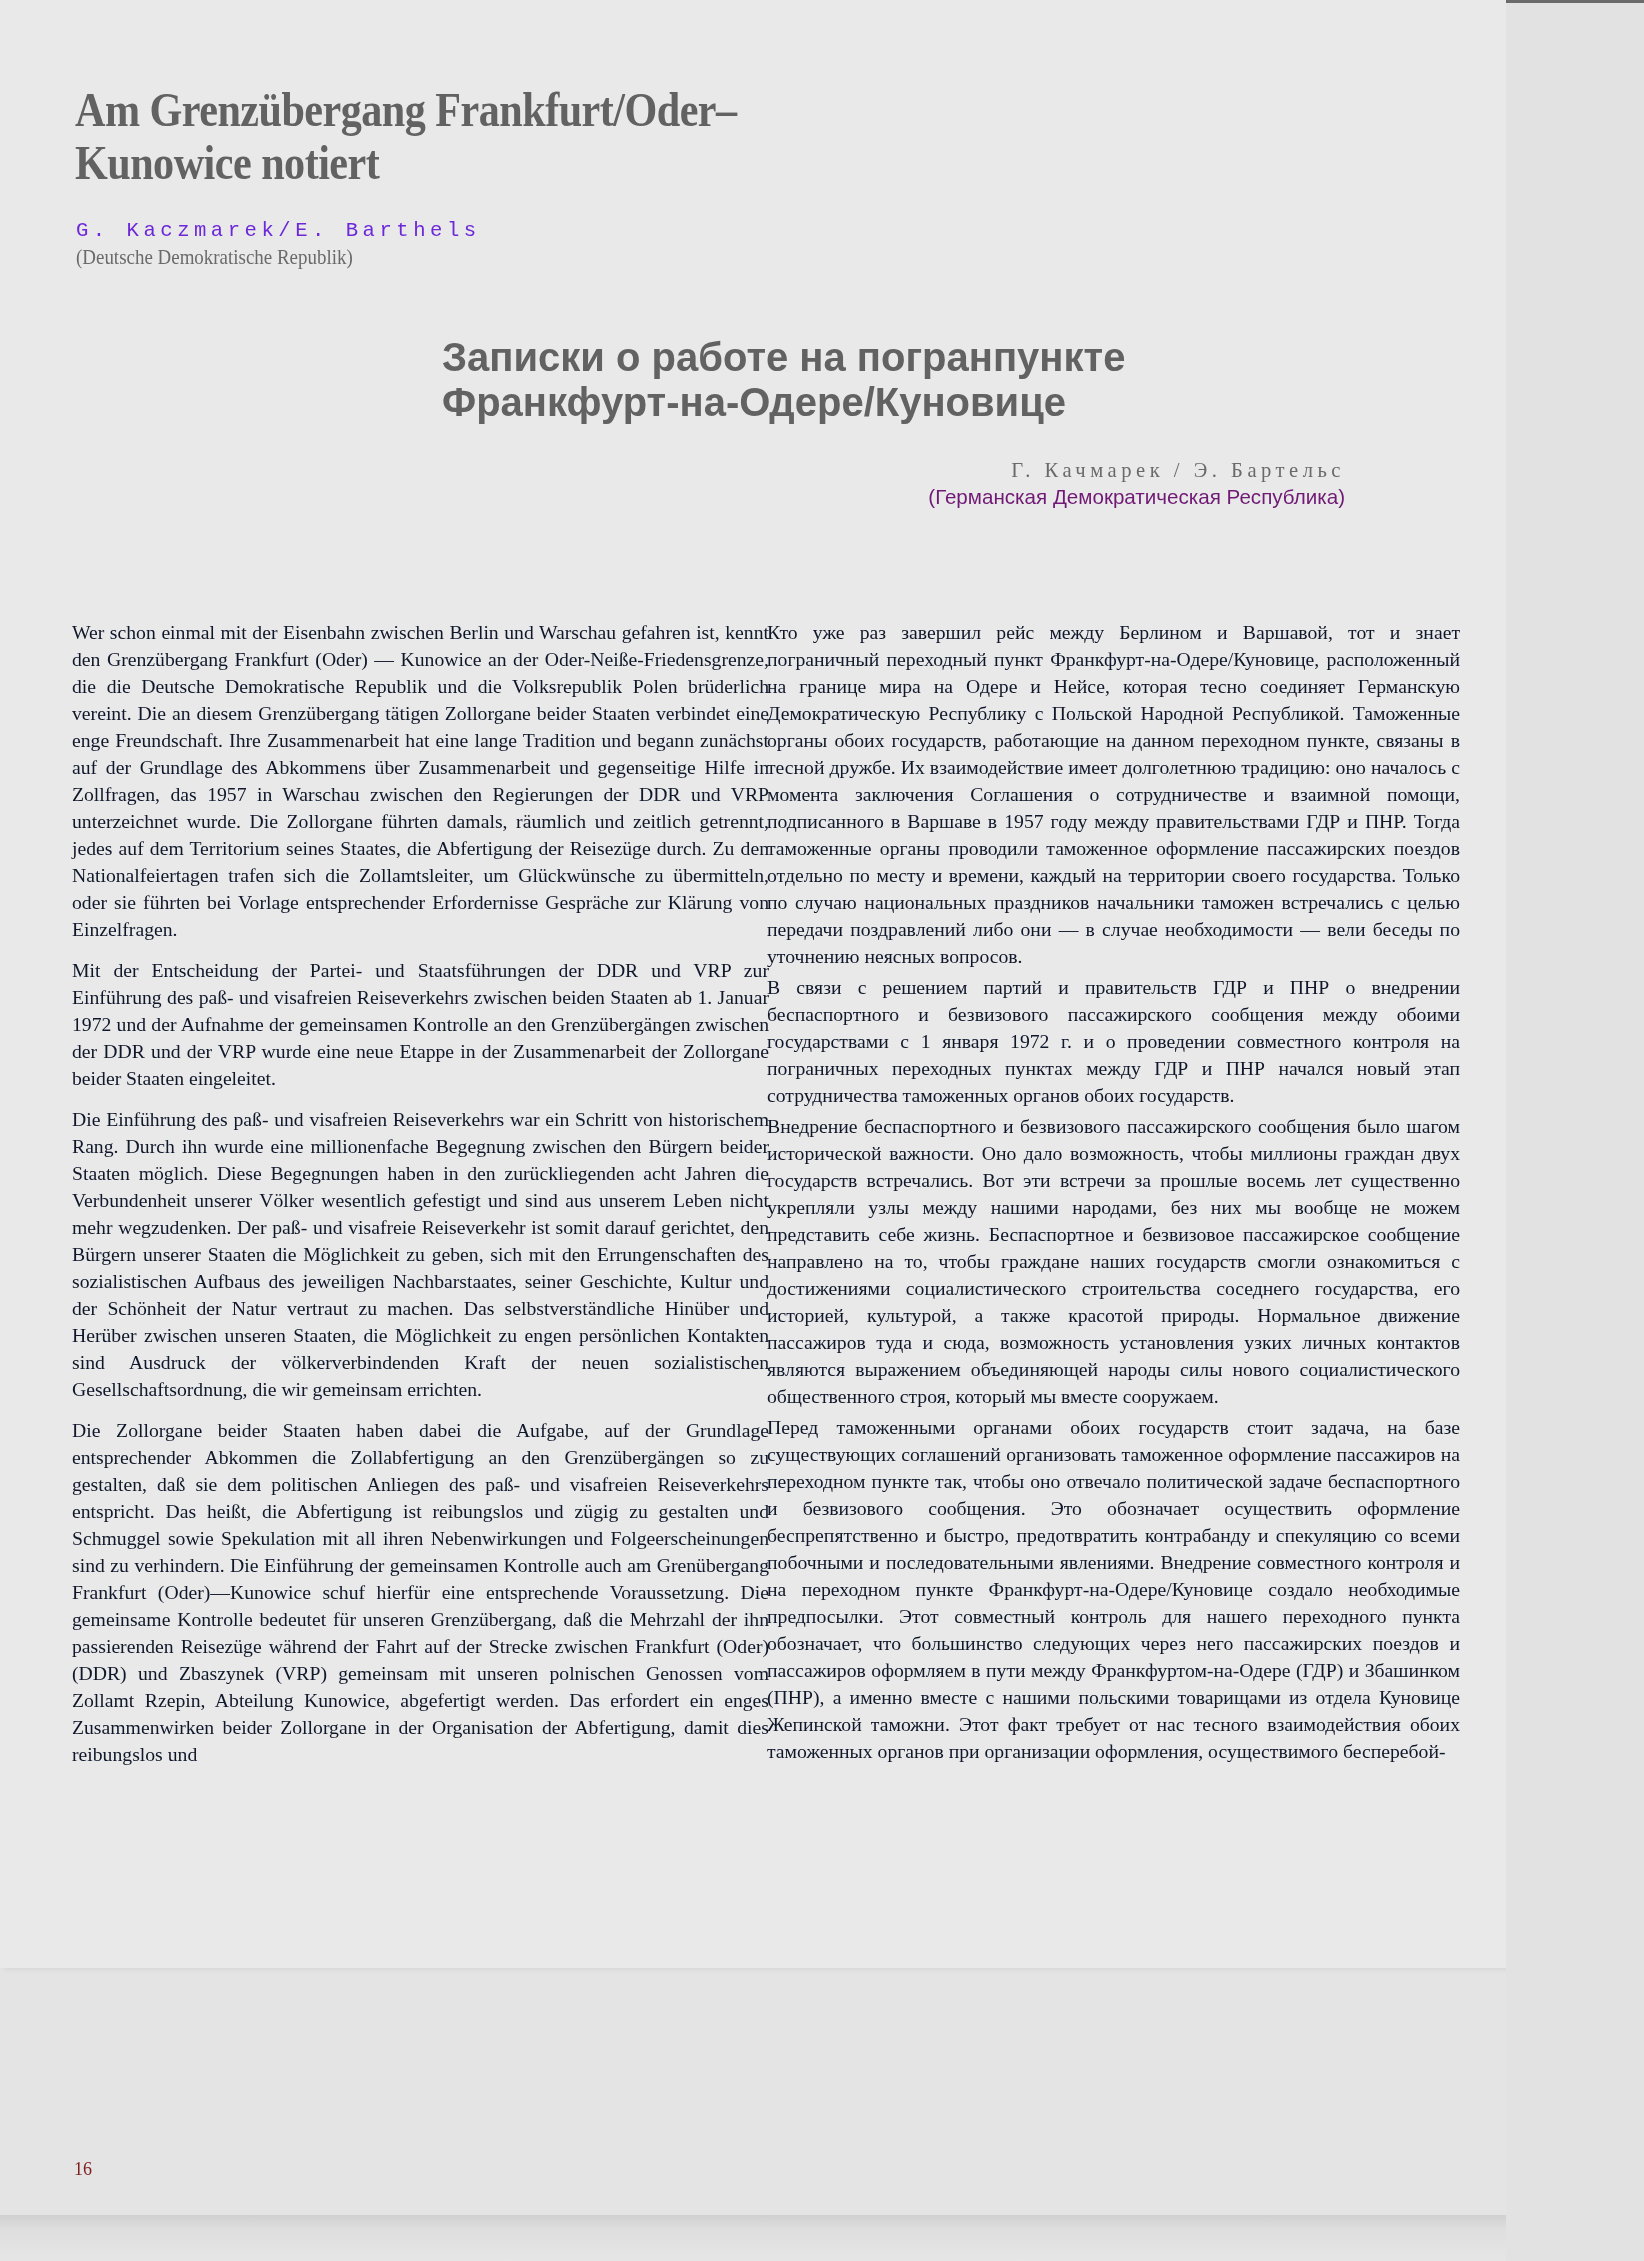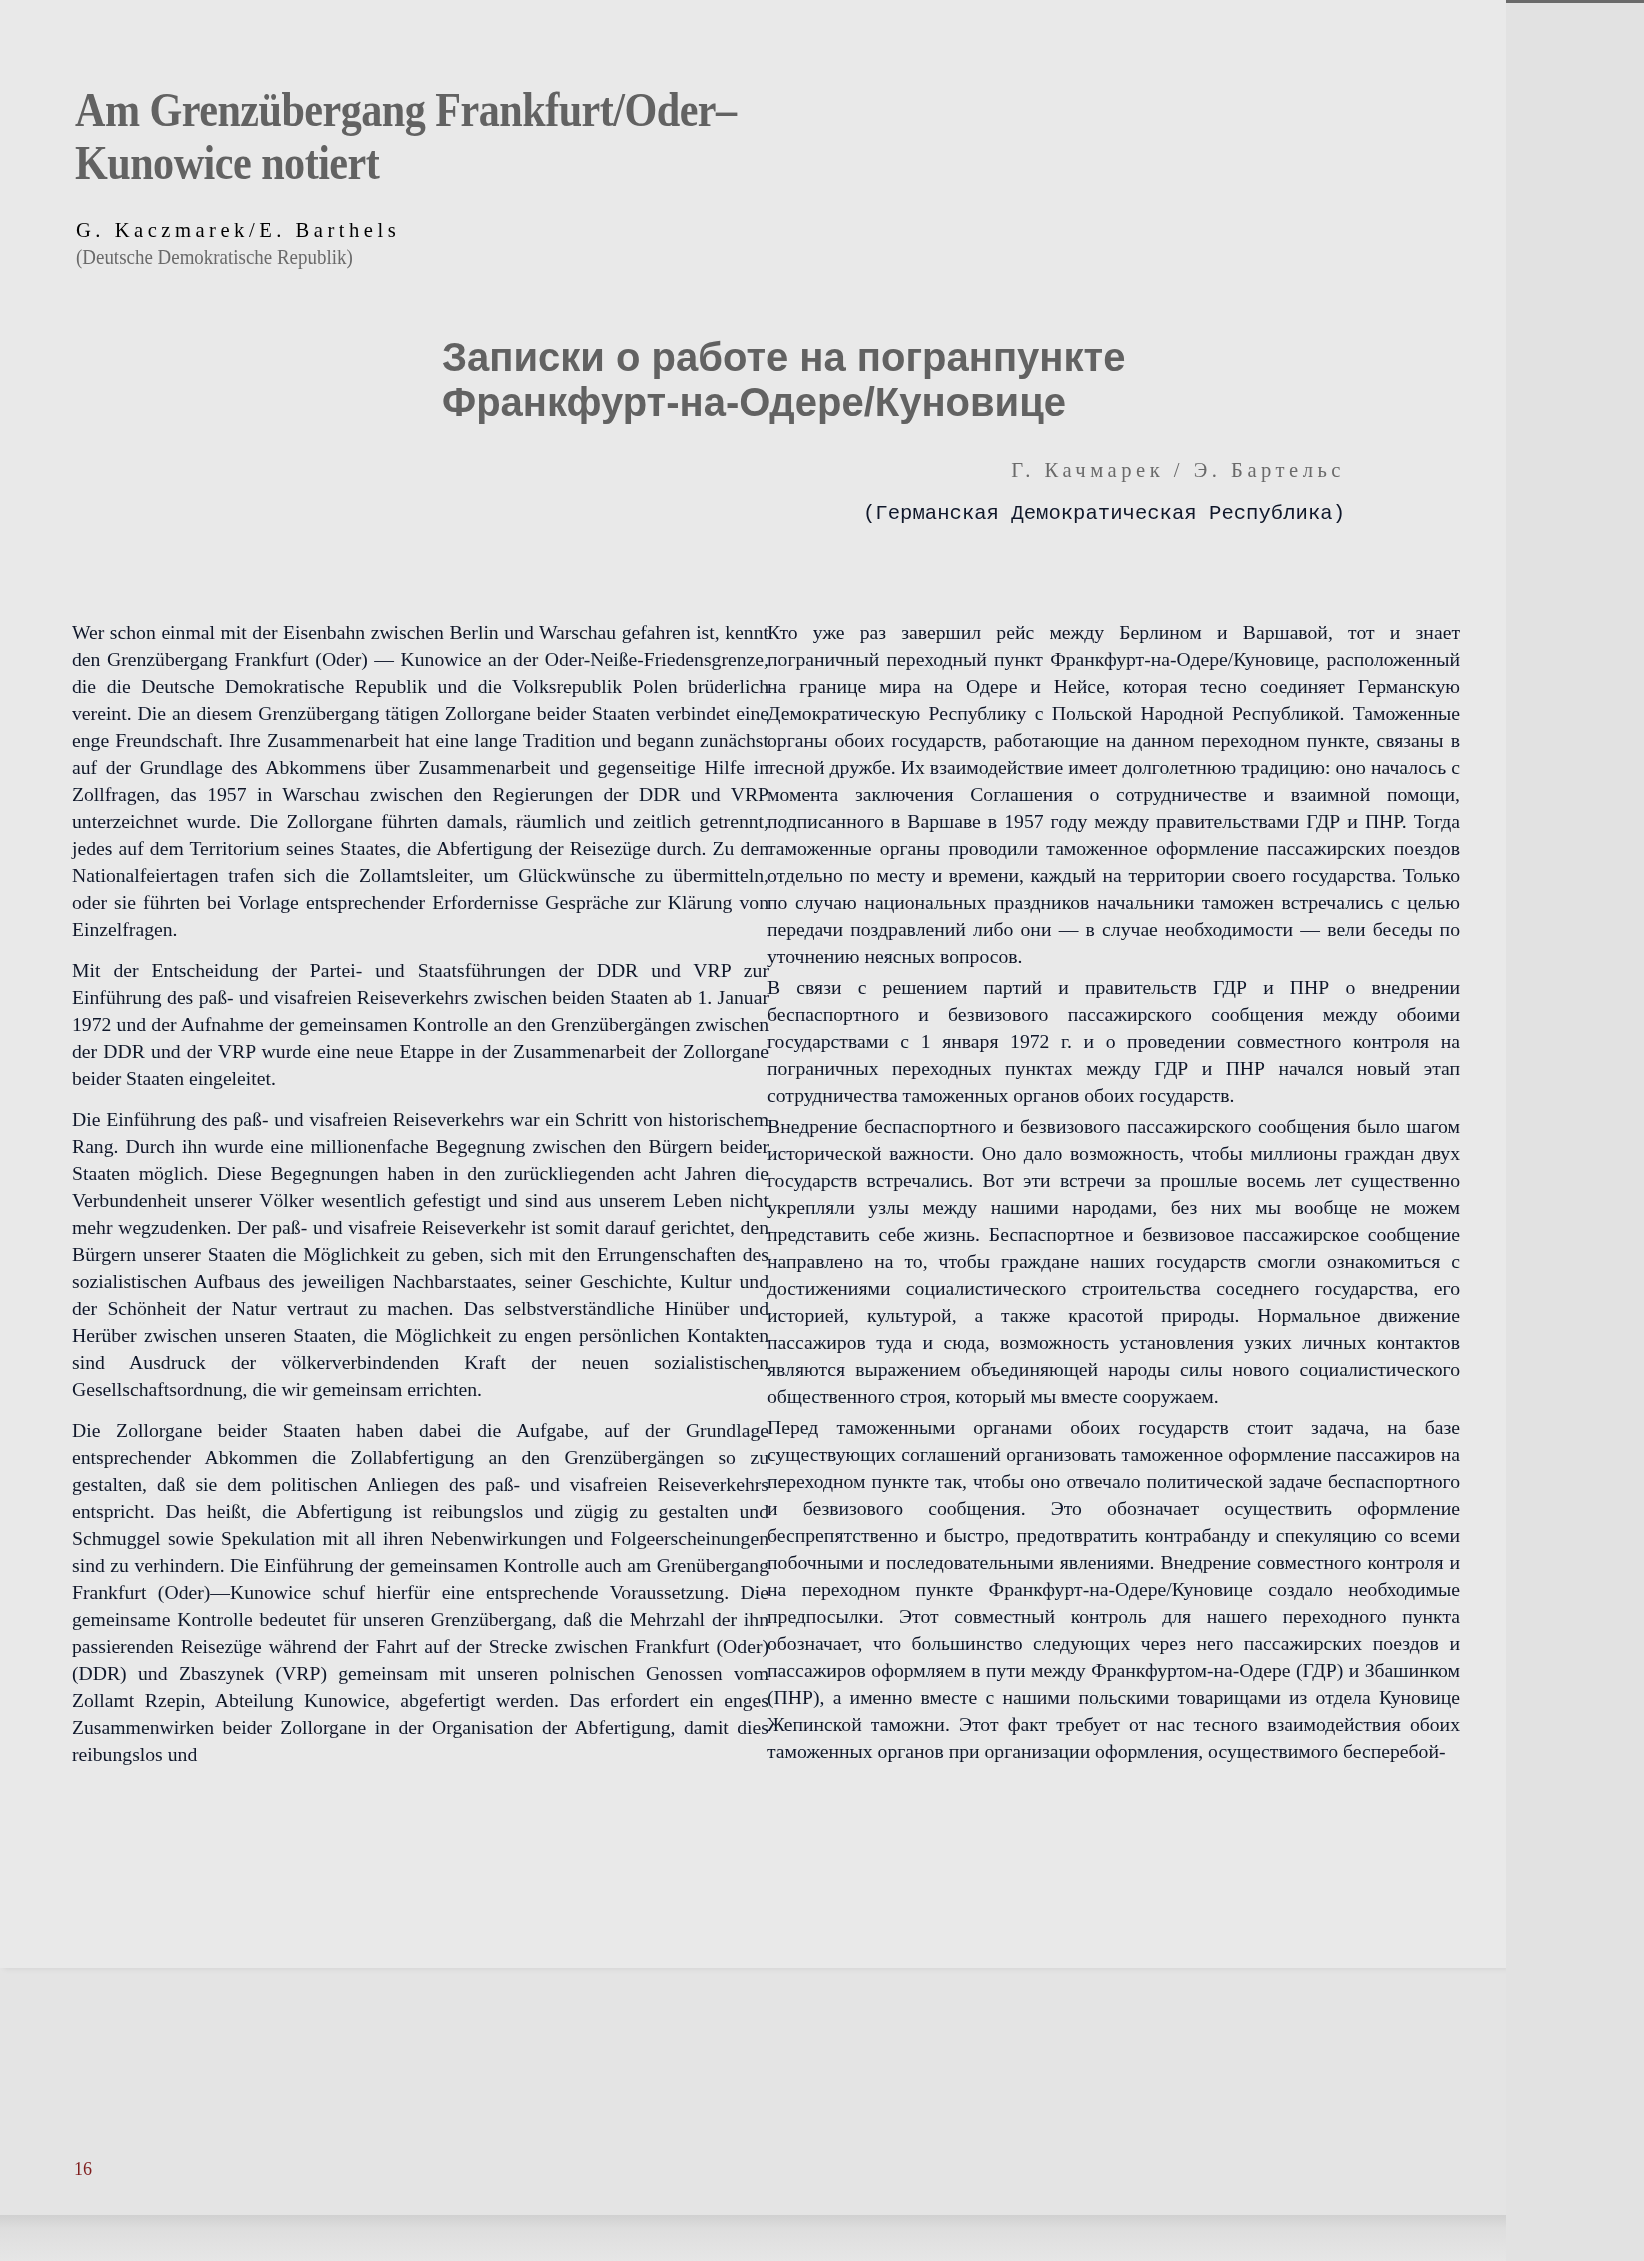--- a/index.html
+++ b/index.html
@@ -26,39 +26,39 @@
       background: linear-gradient(#d0d0d0, #dedede 30%, #e6e6e6);
     }
     .title-de {
       position: absolute; left: 75px; top: 83px; width: 806px;
       font-family: "Liberation Serif", serif; font-weight: bold;
       font-size: 49px; line-height: 53px; color: #626262;
       letter-spacing: -0.6px; transform: scaleX(0.86); transform-origin: left top;
     }
     .authors-de {
       position: absolute; left: 76px; top: 219px;
-      font-family: Liberation Serif, serif; font-size: 20.6px; letter-spacing: 4.5px; color: #000000;
+      font-family: Liberation Mono, monospace; font-size: 20.6px; letter-spacing: 4.5px; color: #6d28d9;
     }
     .affil-de {
       position: absolute; left: 76px; top: 246px;
       font-family: "Liberation Serif", serif; font-size: 20.6px; color: #6a6a6a;
       transform: scaleX(0.92); transform-origin: left top;
     }
     .title-ru {
       position: absolute; right: 161px; top: 335px; width: 903px; text-align: left;
       font-family: "Liberation Sans", sans-serif; font-weight: bold;
       font-size: 40px; line-height: 45px; color: #626262;
     }
     .authors-ru {
       position: absolute; right: 161px; top: 459px; text-align: center;
       font-family: "Liberation Serif", serif; font-size: 20.6px; letter-spacing: 4.5px; color: #6a6a6a;
     }
     .affil-ru {
-      position: absolute; right: 161px; top: 502px; text-align: right;
-      font-family: Liberation Mono, monospace; font-size: 20.6px; color: #0f172a;
+      position: absolute; right: 161px; top: 485px; text-align: right;
+      font-family: Liberation Sans, sans-serif; font-size: 20.6px; color: #701a75;
     }
     .col {
       position: absolute; top: 619px; width: 697px;
       font-family: Liberation Serif, serif; font-size: 19.7px; line-height: 27px;
       color: #0f172a; text-align: justify; hyphens: manual;
     }
     .col-de { left: 72px; }
     .col-ru { left: 767px; width: 693px; }
     .col p { margin: 0 0 14px 0; }
     .col-ru p { margin: 0 0 3.9px 0; }

